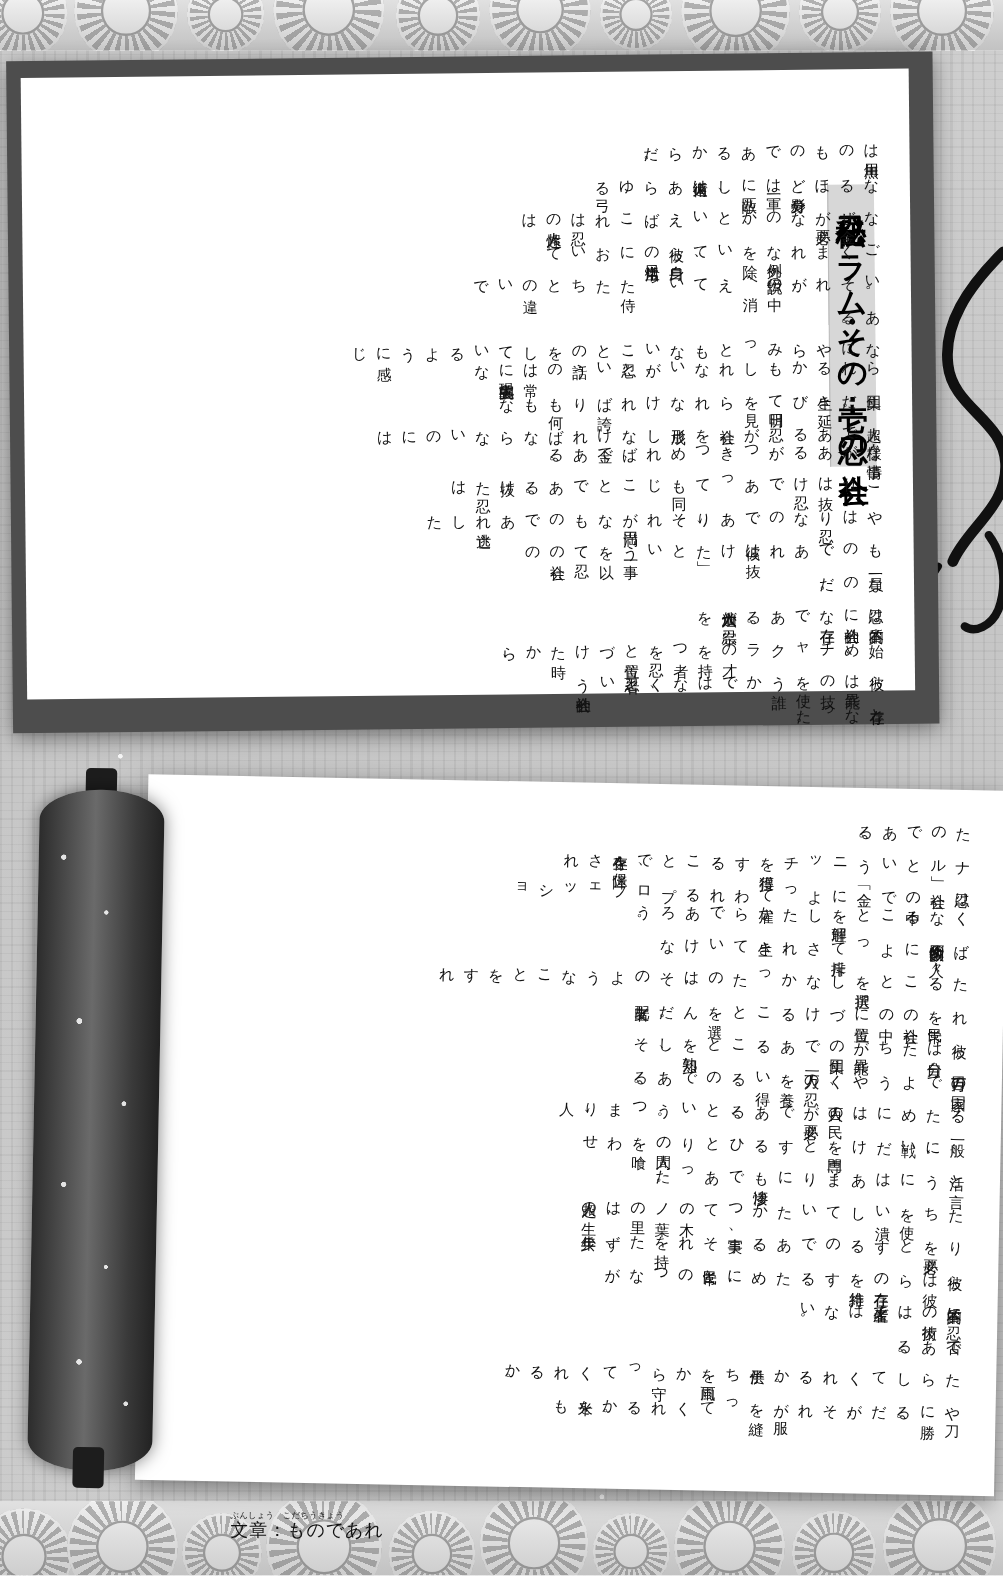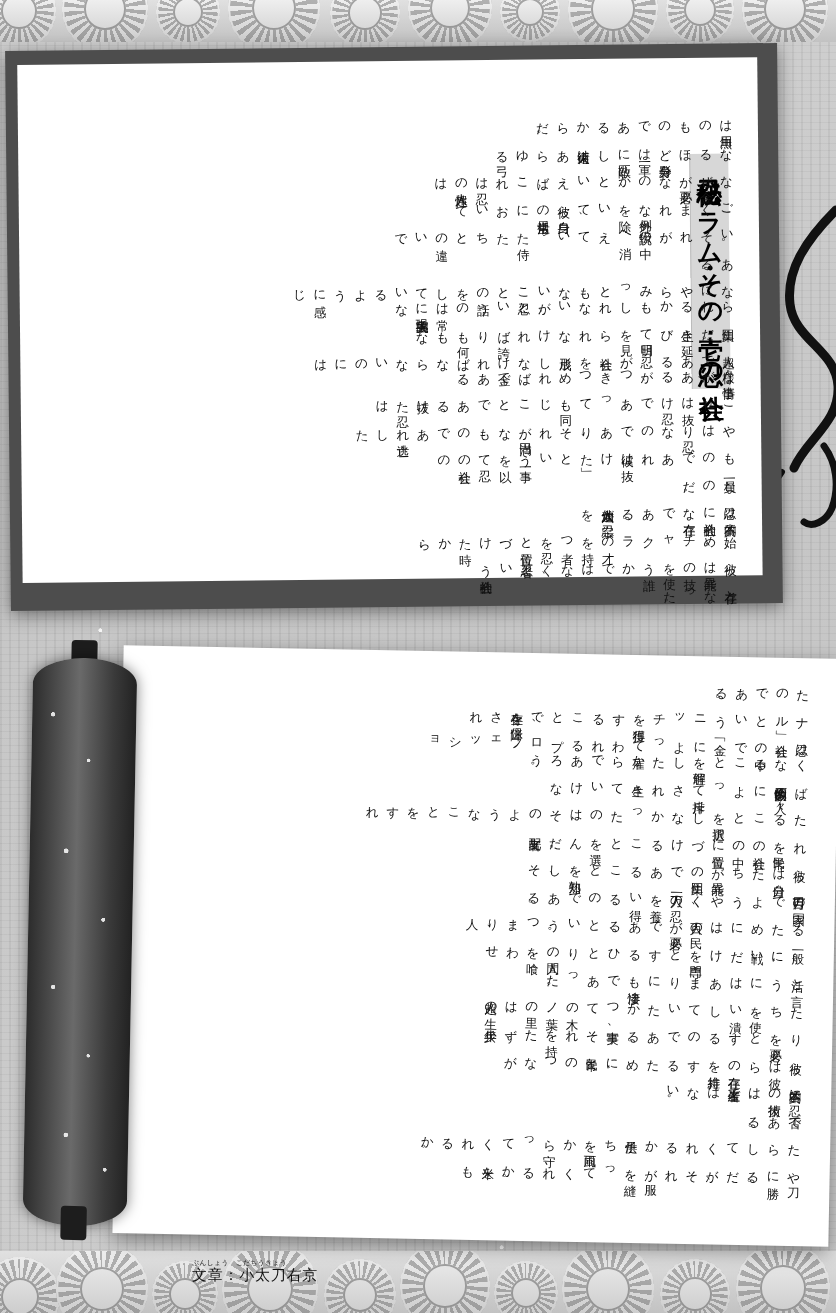--- a/index.html
+++ b/index.html
@@ -323,16 +323,16 @@
   </div>
 
   <div class="roller">
     <div class="knob top"></div>
     <div class="barrel"></div>
     <div class="knob bottom"></div>
   </div>
 
   <div class="credit">
     <span class="ruby">ぶんしょう　こだちうきょう</span>
-    <span>文章：小太刀右京</span>
+    <span>文章：ものであれ</span>
   </div>
 
 </div>
 
 </body></html>

